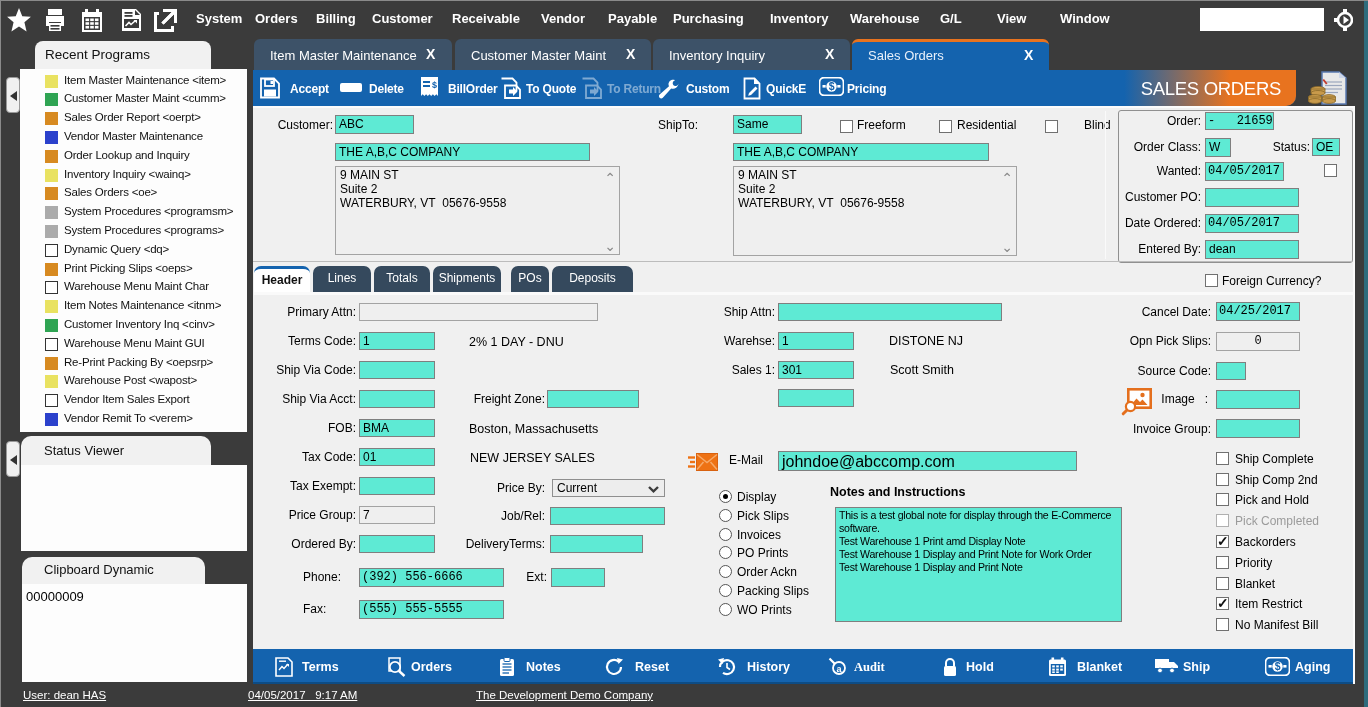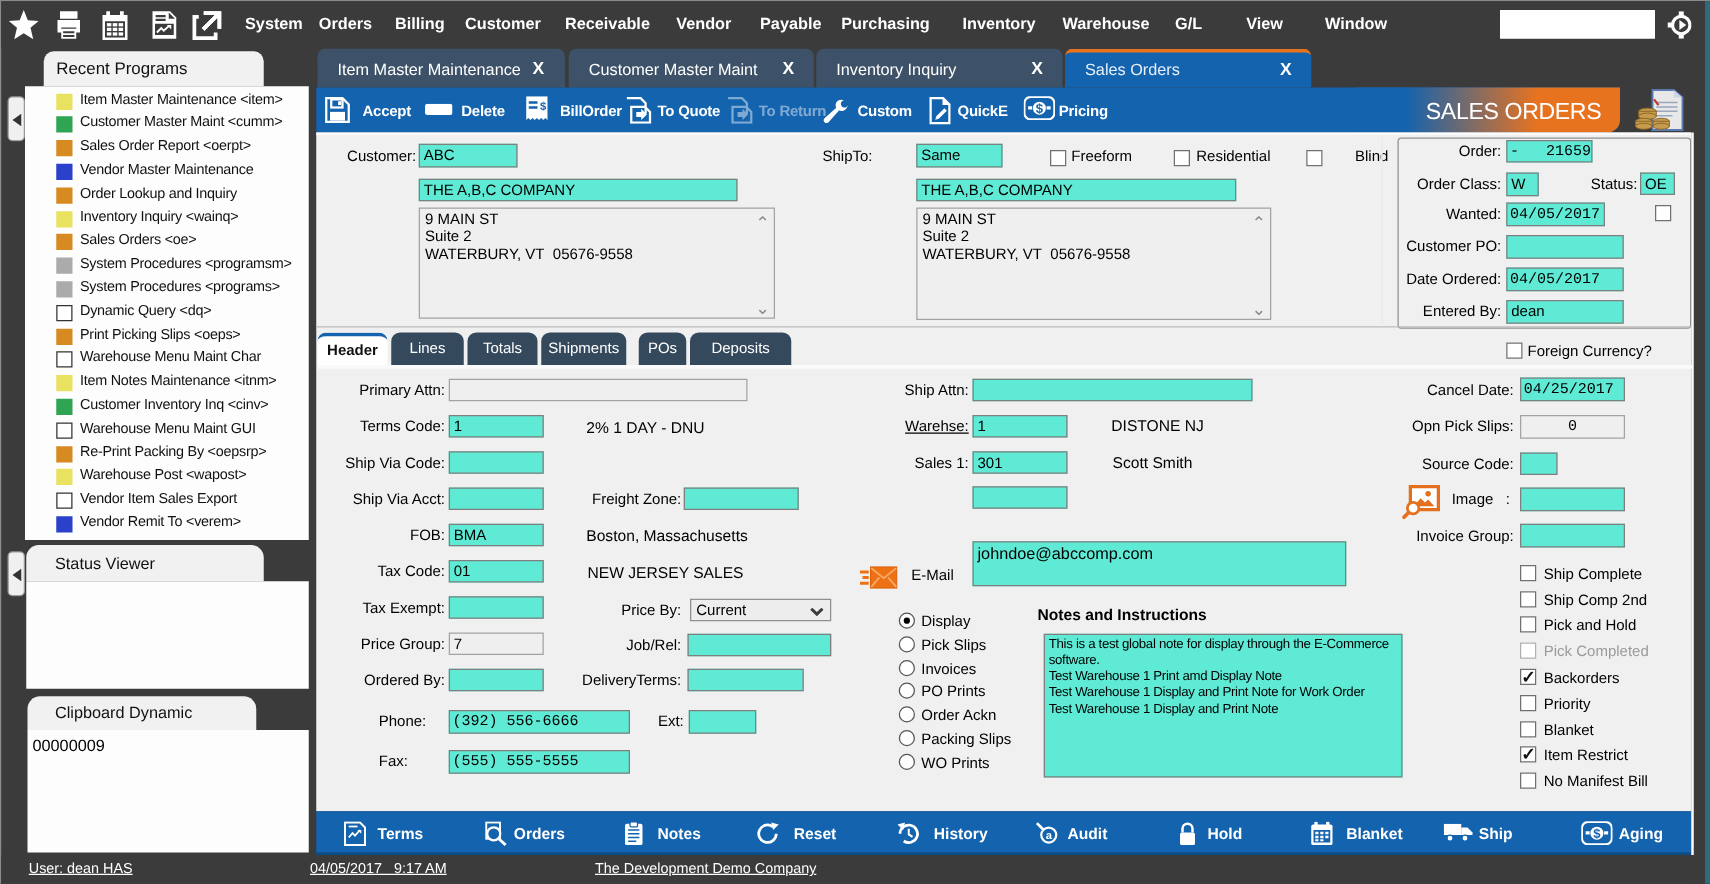--- a/index.html
+++ b/index.html
@@ -415,38 +415,38 @@
     <div class="inp" style="left:549px;top:534px;width:93px;height:18px;"></div>
     <div class="llbl" style="left:302px;top:569px;">Phone:</div>
     <div class="inp mono" style="left:358px;top:567px;width:145px;height:19px;">(392) 556-6666</div>
     <div class="lbl" style="left:446px;top:569px;width:100px;">Ext:</div>
     <div class="inp" style="left:550px;top:567px;width:54px;height:19px;"></div>
     <div class="llbl" style="left:302px;top:601px;">Fax:</div>
     <div class="inp mono" style="left:358px;top:599px;width:145px;height:19px;">(555) 555-5555</div>
 
     <div class="lbl" style="left:674px;top:304px;width:100px;">Ship Attn:</div>
     <div class="inp" style="left:777px;top:302px;width:224px;height:18px;"></div>
-    <div class="lbl" style="left:674px;top:333px;width:100px;text-decoration:underline;">Warehse:</div>
+    <div class="lbl" style="left:674px;top:333px;width:100px;">Warehse:</div>
     <div class="inp" style="left:777px;top:331px;width:76px;height:18px;">1</div>
     <div class="info" style="left:888px;top:333px;">DISTONE NJ</div>
     <div class="lbl" style="left:674px;top:362px;width:100px;">Sales 1:</div>
     <div class="inp" style="left:777px;top:360px;width:76px;height:18px;">301</div>
     <div class="info" style="left:889px;top:362px;">Scott Smith</div>
     <div class="inp" style="left:777px;top:388px;width:76px;height:18px;"></div>
     <svg class="abs" style="left:686px;top:452px;" width="31" height="18" viewBox="0 0 31 18">
         <rect x="9.5" y="0.5" width="21" height="17" fill="#ee7214" stroke="#d86210" stroke-width="1"></rect>
         <path d="M10 1.5 L20 9.5 L30 1.5 M10 16.5 L16.5 9 M30 16.5 L23.5 9" fill="none" stroke="#f6aa6a" stroke-width="1.5"></path>
         <g stroke="#ee7214" stroke-width="2.4">
           <line x1="1" y1="4.5" x2="8" y2="4.5"></line>
           <line x1="3" y1="9" x2="8" y2="9"></line>
           <line x1="1" y1="13.5" x2="8" y2="13.5"></line>
         </g>
       </svg>
     <div class="llbl" style="left:728px;top:452px;">E-Mail</div>
-    <div class="inp" style="left:777px;top:432px;width:299px;height:36px;font-size:13px;">johndoe@abccomp.com</div>
+    <div class="inp" style="left:777px;top:450px;width:299px;height:20px;font-size:16px;">johndoe@abccomp.com</div>
 
     <span class="rad sel" style="left:718px;top:489px;"></span>
       <span class="llbl" style="left:736px;top:489px;">Display</span>
     <span class="rad" style="left:718px;top:508px;"></span>
       <span class="llbl" style="left:736px;top:508px;">Pick Slips</span>
     <span class="rad" style="left:718px;top:527px;"></span>
       <span class="llbl" style="left:736px;top:527px;">Invoices</span>
     <span class="rad" style="left:718px;top:545px;"></span>
       <span class="llbl" style="left:736px;top:545px;">PO Prints</span>
     <span class="rad" style="left:718px;top:564px;"></span>
@@ -540,21 +540,21 @@
           <path d="M10 6v4.5l3 2" stroke="#fff" stroke-width="1.6" fill="none"></path>
         </svg>
         <span class="tx" style="left:30px;">History</span>
       </div>
     <div class="bbtn" style="left:575px;">
         <svg class="ic" width="20" height="20" viewBox="0 0 20 20">
           <circle cx="11" cy="11" r="6" fill="none" stroke="#fff" stroke-width="1.8"></circle>
           <line x1="7" y1="7" x2="1.5" y2="1.5" stroke="#fff" stroke-width="2.2"></line>
           <text x="8.6" y="14.6" font-size="9" fill="#fff" font-family="Liberation Sans" font-weight="bold">a</text>
         </svg>
-        <span class="tx" style="left:26px;">Audit</span>
+        <span class="tx" style="left:26px;font-family:Liberation Serif, serif;">Audit</span>
       </div>
     <div class="bbtn" style="left:689px;">
         <svg class="ic" width="16" height="20" viewBox="0 0 16 20">
           <path d="M4 9V6a4 4 0 0 1 8 0v3" fill="none" stroke="#fff" stroke-width="2"></path>
           <rect x="2" y="9" width="12" height="10" rx="1.5" fill="#fff"></rect>
         </svg>
         <span class="tx" style="left:24px;">Hold</span>
       </div>
     <div class="bbtn" style="left:795px;">
         <svg class="ic" width="19" height="20" viewBox="0 0 19 20">

